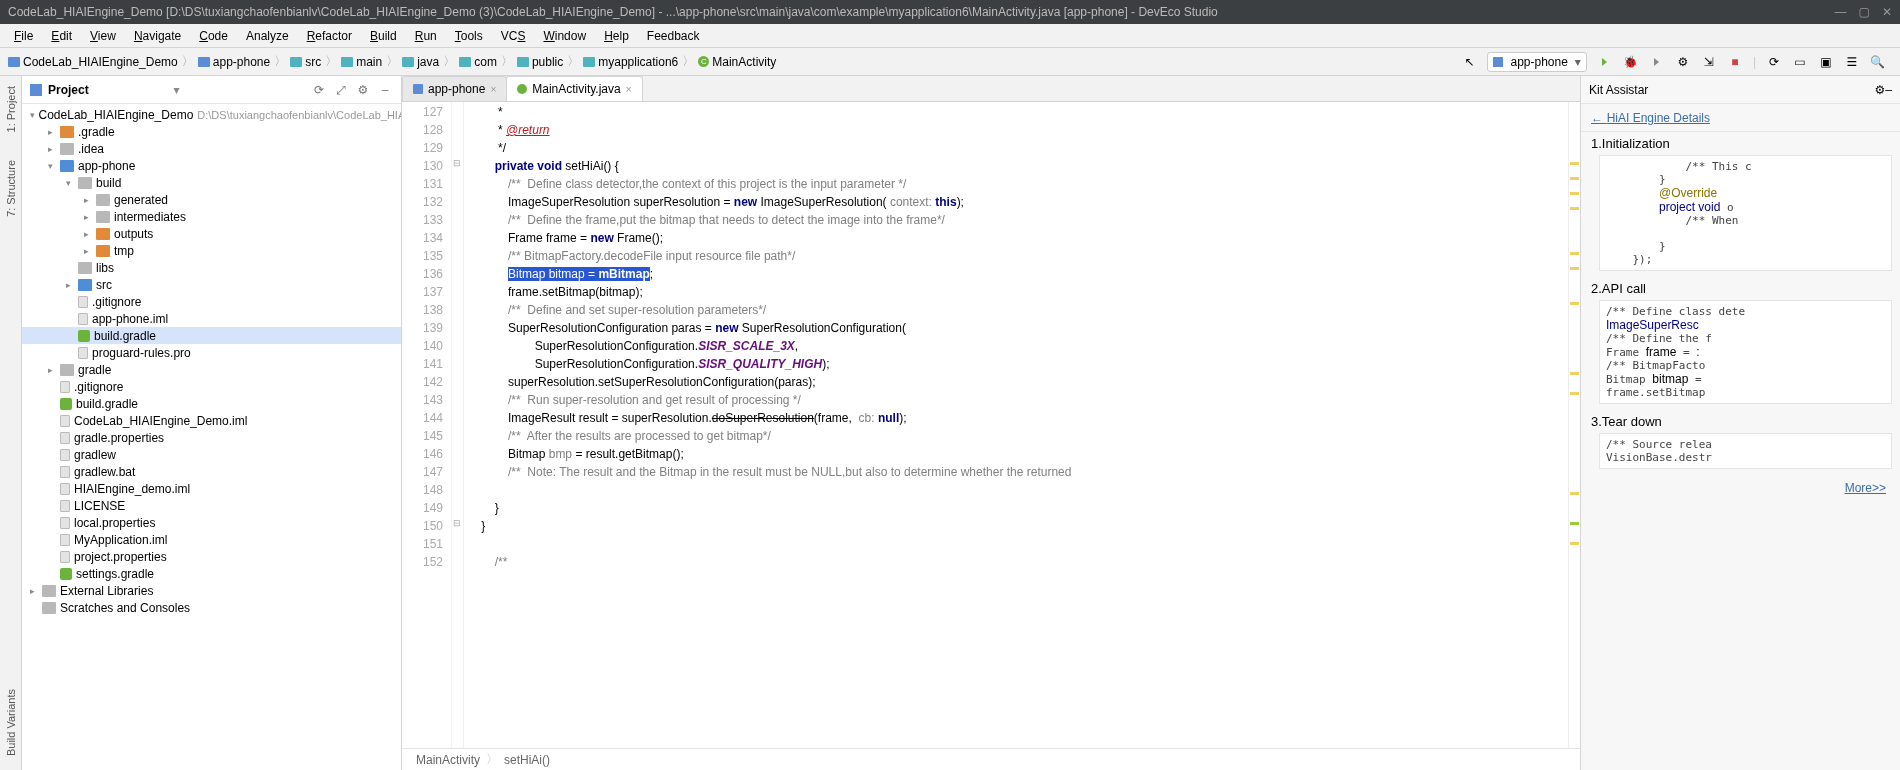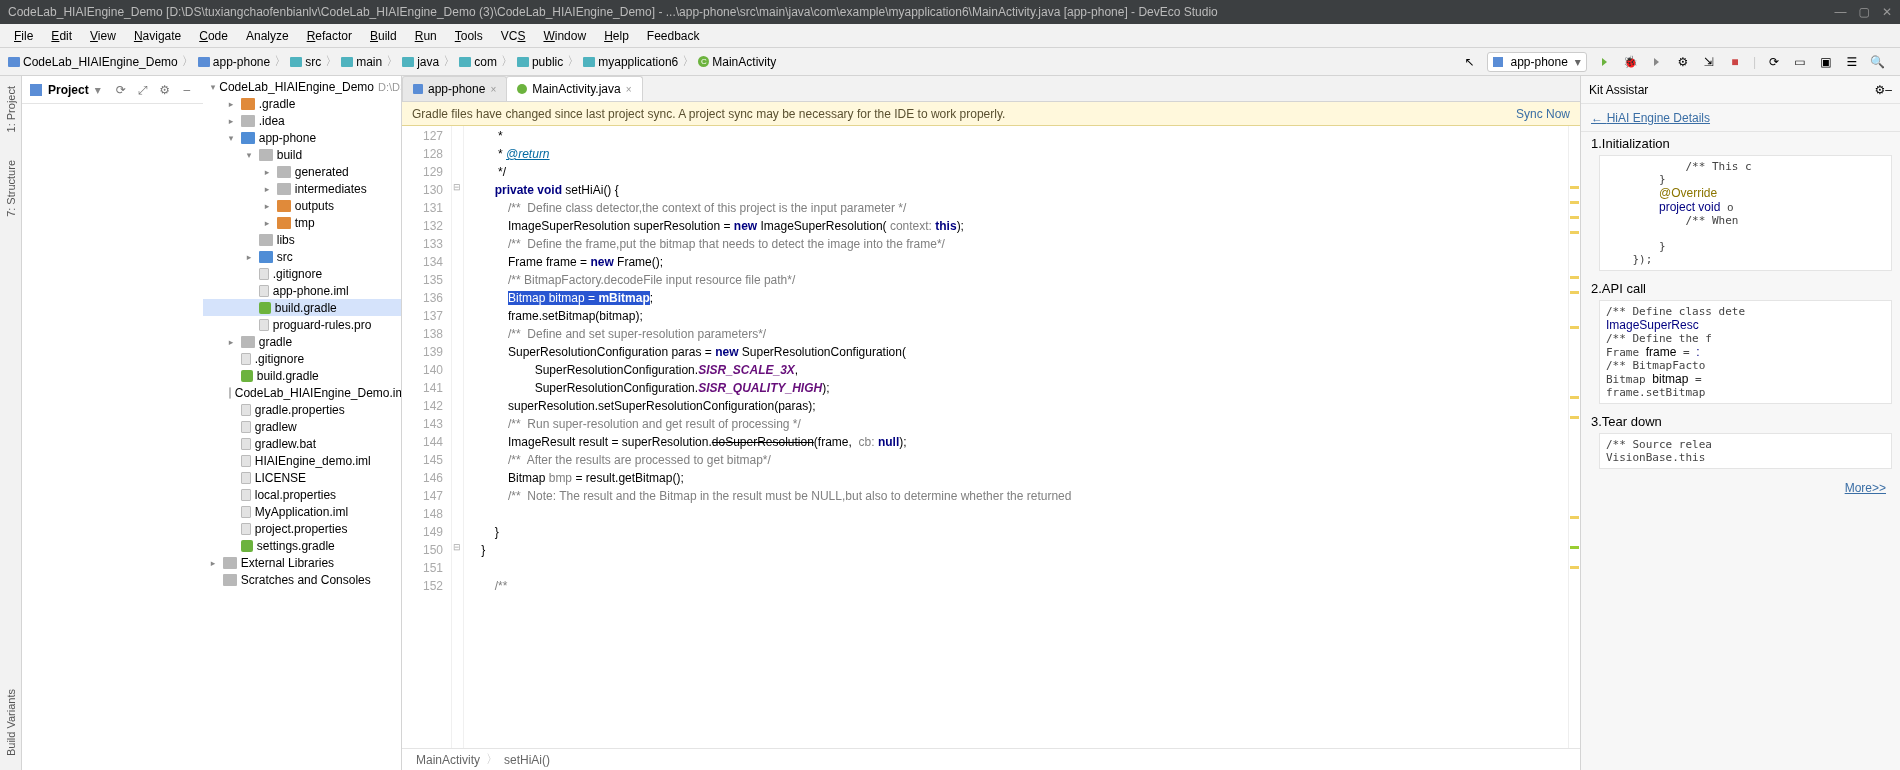--- a/index.html
+++ b/index.html
@@ -19,21 +19,21 @@
 .folder-ico.cyan{background:#4fb3bf}
 .class-ico{width:11px;height:11px;border-radius:50%;background:#6cb33e;display:inline-block;color:#fff;font-size:8px;text-align:center;line-height:11px}
 .run-btns{margin-left:auto;display:flex;align-items:center;gap:10px;padding-right:8px}
 .run-combo{border:1px solid #ccc;background:#fff;padding:2px 18px 2px 22px;border-radius:3px;position:relative}
 .run-combo::before{content:"";position:absolute;left:5px;top:4px;width:10px;height:10px;background:#5a8dd6}
 .run-combo::after{content:"▾";position:absolute;right:5px;top:2px;color:#666}
 .ico-btn{width:16px;height:16px;cursor:pointer;display:flex;align-items:center;justify-content:center}
 .main{flex:1;display:flex;min-height:0}
 .left-strip{width:22px;background:#f2f2f2;border-right:1px solid #d4d4d4;display:flex;flex-direction:column;align-items:center;padding-top:6px;gap:20px}
 .left-strip .vtab{writing-mode:vertical-rl;transform:rotate(180deg);font-size:11px;color:#555;cursor:pointer;padding:4px 2px}
-.project-panel{width:380px;background:#fff;border-right:1px solid #d4d4d4;display:flex;flex-direction:row}
+.project-panel{width:380px;background:#fff;border-right:1px solid #d4d4d4;display:flex;flex-direction:column}
 .panel-hdr{height:28px;border-bottom:1px solid #e4e4e4;display:flex;align-items:center;padding:0 8px;gap:6px}
 .panel-hdr .title{flex:1;font-weight:bold}
 .panel-hdr .hicon{cursor:pointer;color:#777;width:16px;text-align:center}
 .tree{flex:1;overflow:auto;padding:2px 0;font-size:12px}
 .tree .row{height:17px;display:flex;align-items:center;padding-left:6px;white-space:nowrap;cursor:pointer}
 .tree .row.sel{background:#d5e3fb}
 .tree .arrow{width:12px;color:#888;font-size:9px}
 .tree .ico{width:14px;height:12px;display:inline-block;margin-right:4px}
 .ico.folder{background:#d8b24a;border-radius:1px}
 .ico.folder.orange{background:#e08a3a}
@@ -49,21 +49,21 @@
 .tab .close{color:#999;font-size:10px}
 .sync-bar{height:24px;background:#fff8dc;border-bottom:1px solid #e4d590;display:flex;align-items:center;padding:0 10px;color:#5a5030;font-size:12px}
 .sync-bar .link{margin-left:auto;color:#3a6ea5;cursor:pointer}
 .editor{flex:1;display:flex;background:#fff;font-family:Consolas,Menlo,monospace;font-size:13px;position:relative;overflow:hidden}
 .gutter{width:50px;text-align:right;padding:1px 8px 0 0;color:#aaa;background:#fff;border-right:1px solid #f0f0f0;line-height:18px}
 .fold-col{width:12px;border-right:1px solid #f0f0f0;position:relative}
 .fold-col .fold{position:absolute;left:1px;font-size:9px;color:#aaa}
 .code{flex:1;padding:1px 0 0 4px;line-height:18px;white-space:pre;overflow:auto}
 .code .kw{color:#000080;font-weight:bold}
 .code .cm{color:#808080;}
-.code .tag{color:#0369a1;font-style:italic;text-decoration:underline}
+.code .tag{color:#b91c1c;font-style:italic;text-decoration:underline}
 .code .sel{background:#2956d1;color:#fff}
 .code .field{color:#660e7a;font-weight:bold;font-style:italic}
 .err-stripe{width:12px;border-left:1px solid #eee;position:relative;background:#fff}
 .err-stripe .mk{position:absolute;left:1px;width:9px;height:3px}
 .mk.y{background:#f0d060}
 .mk.g{background:#9acd32}
 .editor-footer{height:22px;border-top:1px solid #e4e4e4;display:flex;align-items:center;padding:0 14px;gap:6px;color:#666;font-size:12px;background:#fff}
 .right-panel{width:320px;border-left:1px solid #d4d4d4;background:#f7f7f7;display:flex;flex-direction:column}
 .rp-hdr{height:28px;border-bottom:1px solid #e4e4e4;display:flex;align-items:center;padding:0 8px}
 .rp-hdr .t{flex:1}
@@ -352,24 +352,20 @@
           <span class="folder-ico blue" style="width:10px;height:10px;"></span>
           <span>app-phone</span>
           <span class="close">×</span>
         </div>
         <div class="tab active">
           <span class="folder-ico " style="width:10px;height:10px;background:#6cb33e;border-radius:50%"></span>
           <span>MainActivity.java</span>
           <span class="close">×</span>
         </div>
       </div>
-    <div class="sync-bar">
-      <span>Gradle files have changed since last project sync. A project sync may be necessary for the IDE to work properly.</span>
-      <span class="link">Sync Now</span>
-    </div>
     <div class="editor">
       <div class="gutter" id="gutter">
           <div>127</div>
           <div>128</div>
           <div>129</div>
           <div>130</div>
           <div>131</div>
           <div>132</div>
           <div>133</div>
           <div>134</div>
@@ -441,16 +437,16 @@
     <div class="rp-section">2.API call</div>
     <div class="snip" id="snip2">/** Define class dete
 <span style="color:#000080">ImageSuperResc</span>
 /** Define the f
 Frame <span style="color:#000">frame</span> = <span style="color:#000080">:</span>
 /** BitmapFacto
 Bitmap <span style="color:#000">bitmap</span> =
 frame.setBitmap</div>
     <div class="rp-section">3.Tear down</div>
     <div class="snip" id="snip3">/** Source relea
-VisionBase.this</div>
+VisionBase.destr</div>
     <div class="more">More&gt;&gt;</div>
   </div>
 </div>
 
 </body></html>

